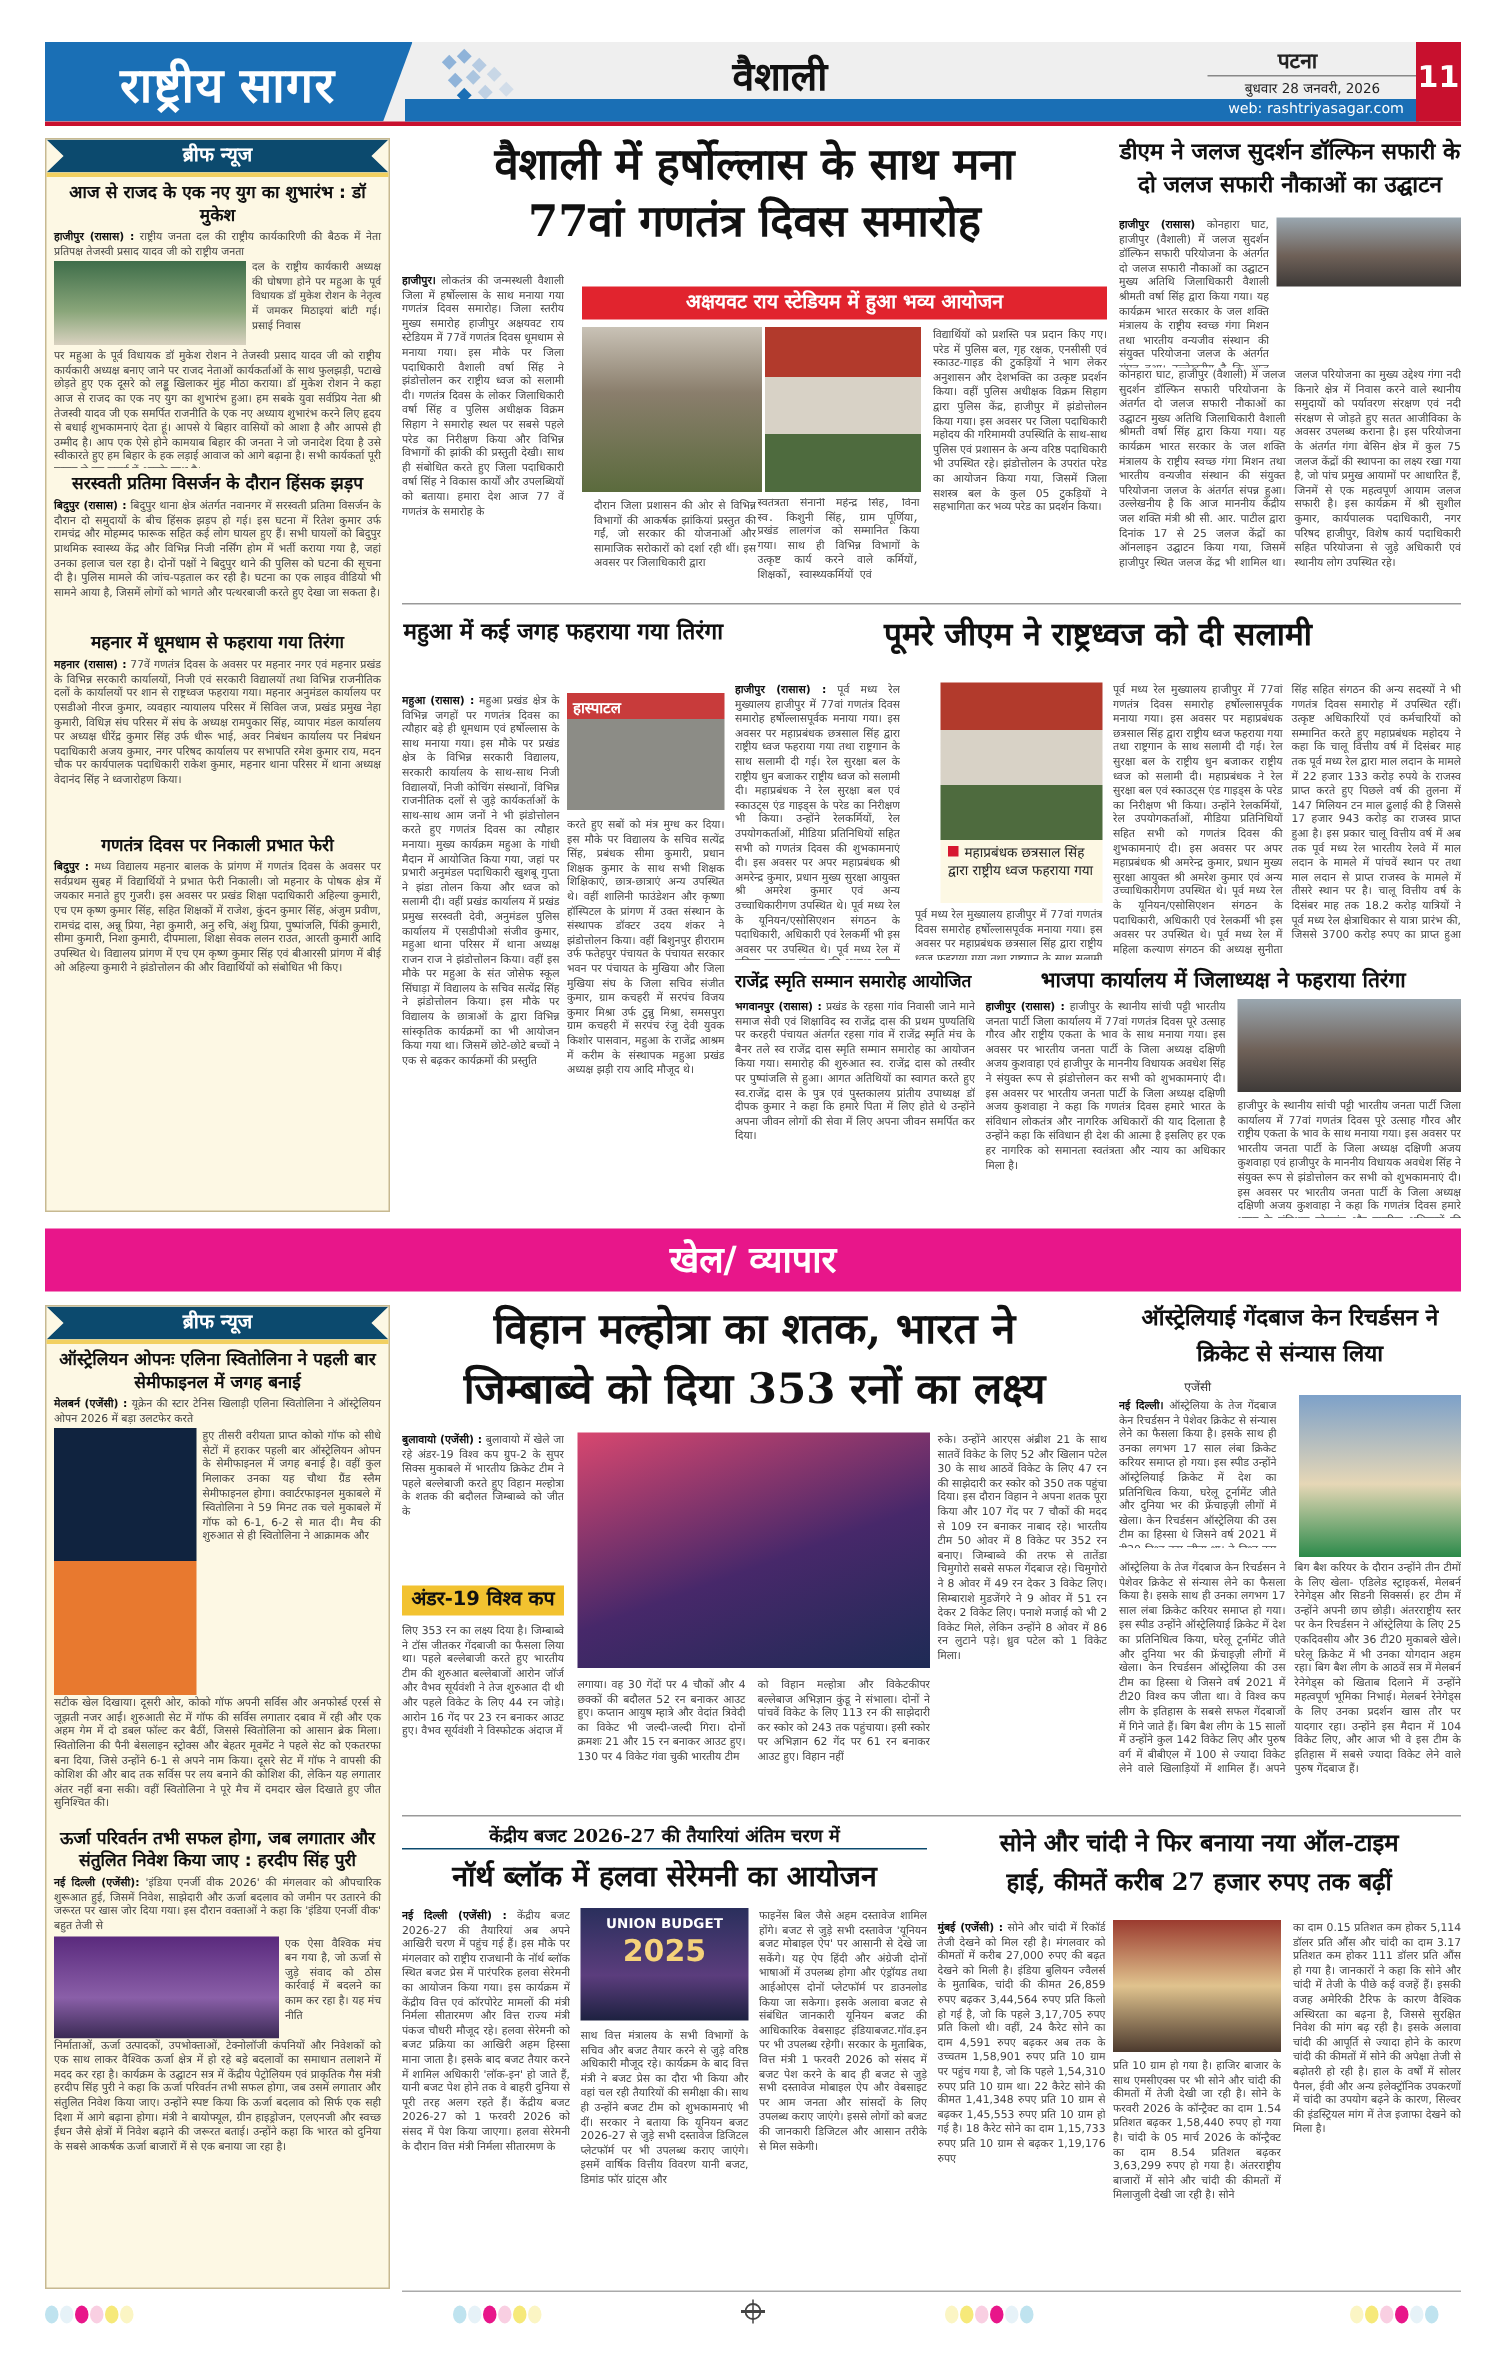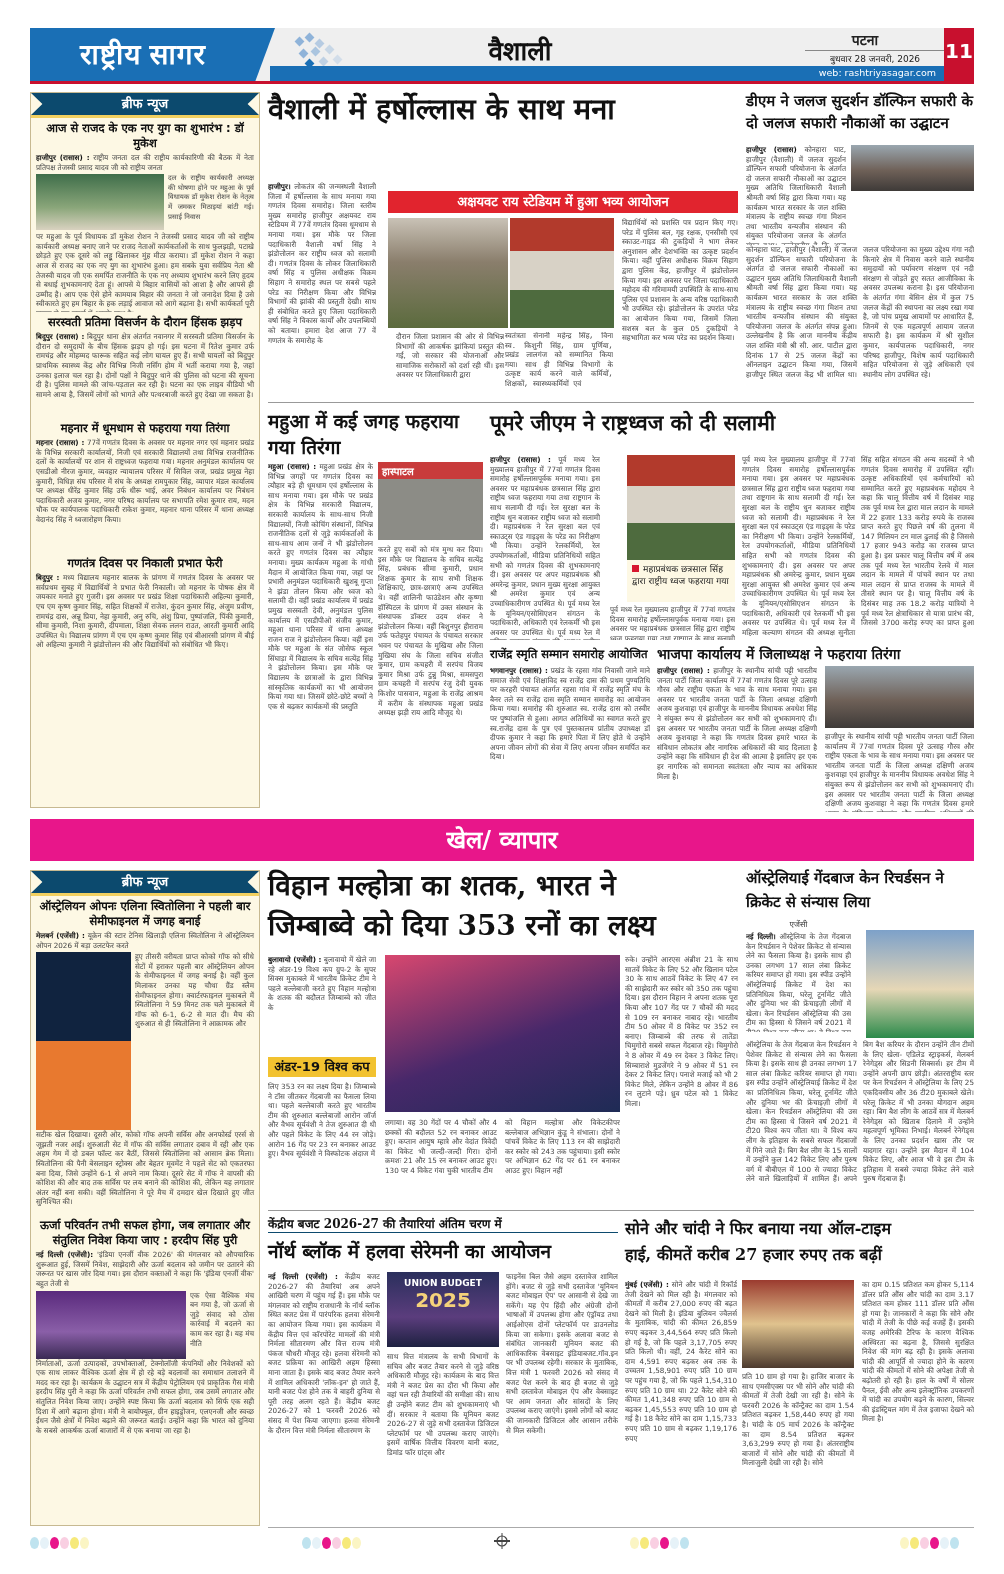--- a/index.html
+++ b/index.html
@@ -2,21 +2,21 @@
 <html><head>
 <meta charset="utf-8">
 <style>
   * { box-sizing: border-box; margin: 0; padding: 0; }
   html, body { width: 1004px; height: 1574px; background: #ffffff; overflow: hidden; }
   body { font-family: "DejaVu Sans", "Liberation Sans", sans-serif; color: #222; position: relative; }
   .abs { position: absolute; }
   
   .masthead { left: 30px; top: 28px; width: 944px; height: 56px; background: #efefef; border-bottom: 3px solid #c8102e; }
   .brand { left: 0; top: 0; width: 245px; height: 53px; background: #1a6fb5; clip-path: polygon(0 0, 100% 0, 92% 100%, 0 100%); }
-  .brand-text { position: absolute; left: 50px; top: 6px; font-family: Liberation Serif, serif; font-weight: bold; font-size: 28px; color: #fff; letter-spacing: 1px; text-align: right; }
+  .brand-text { position: absolute; left: 50px; top: 6px; font-family: Liberation Sans, sans-serif; font-weight: bold; font-size: 32px; color: #fff; letter-spacing: 1px; text-align: right; }
   .dots { left: 262px; top: 4px; width: 70px; height: 40px; }
   .dots span { position: absolute; width: 7px; height: 7px; background: #8fb3d9; transform: rotate(45deg); }
   .section-title { left: 420px; top: 4px; width: 140px; font-family: "DejaVu Serif", serif; font-weight: bold; font-size: 26px; color: #111; text-align: center; }
   .city { left: 755px; top: 2px; width: 160px; text-align: center; font-weight: bold; font-size: 14px; color: #222; }
   .city-line { left: 775px; top: 22px; width: 140px; height: 1px; background: #888; }
   .date { left: 765px; top: 24px; width: 160px; text-align: center; font-size: 9px; color: #222; }
   .web-bar { left: 240px; top: 38px; width: 676px; height: 15px; background: #1a6fb5; }
   .web { right: 10px; top: 1px; position: absolute; font-size: 9.5px; color: #fff; }
   .page-no { left: 914px; top: 0; width: 30px; height: 53px; background: #c8102e; color: #fff; font-weight: bold; font-size: 20px; text-align: center; line-height: 46px; }
   
@@ -31,21 +31,21 @@
   .photo.crowd { background: linear-gradient(180deg,#9aa7b0,#6f6158 55%,#3e3a38); }
   .photo.parade { background: linear-gradient(180deg,#c9c2b6,#8a7e6c 40%,#5b6b3d); }
   .photo.flag { background: linear-gradient(180deg,#b23a2c 0 30%,#d8d2c6 30% 65%,#4e6b3e 65%); }
   .photo.hosp { background: linear-gradient(180deg,#c83b3b 0 22%,#8c8c86 22%); }
   .photo.cricket { background: linear-gradient(160deg,#d8476f,#47286a 55%,#1e2b55); }
   .photo.tennis { background: linear-gradient(180deg,#10233f 0 50%,#e8792f 50%); }
   .photo.bowler { background: linear-gradient(180deg,#7da1c9,#e6d7b6 55%,#2b8a4a); }
   .photo.budget { background: linear-gradient(180deg,#2a2f5c,#5b3d7d 60%,#1d2140); }
   .photo.gold { background: linear-gradient(180deg,#9b3b2f,#e0c38e 50%,#4c3a2e); }
   .photo.iew { background: linear-gradient(180deg,#5a2a7d,#8a5fa8 60%,#3a2a54); }
-  .headline { font-family: "DejaVu Serif", serif; font-weight: bold; color: #111; text-align: left; }
+  .headline { font-family: "DejaVu Serif", serif; font-weight: bold; color: #111; text-align: center; }
   .red-bar { background: #e1242e; color: #fff; font-weight: bold; text-align: center; }
   .col-text { font-size: 7.2px; line-height: 9.6px; color: #444; text-align: justify; }
   .col-text b { color: #111; }
   .pink-band { left: 30px; top: 819px; width: 944px; height: 42px; background: #e8168a; color: #fff; font-weight: bold; font-size: 24px; text-align: center; line-height: 42px; font-family: "DejaVu Serif", serif; }
   .rule { background: #999; height: 1px; }
   .caption-box { background: #fdf8e4; font-size: 9px; color: #222; line-height: 12px; padding: 3px 5px; }
   .caption-box .sq { display: inline-block; width: 7px; height: 7px; background: #d7172f; margin-right: 4px; }
   .tag-yellow { background: #f2c230; color: #111; font-weight: bold; font-size: 13px; text-align: center; line-height: 20px; }
   .regbar { height: 14px; }
   .regbar span { display: inline-block; width: 9px; height: 12px; border-radius: 50%; margin-right: 1px; }
@@ -104,37 +104,38 @@
   </div>
 
   <div>
     <div class="h-small">गणतंत्र दिवस पर निकाली प्रभात फेरी</div>
     <div class="body" style="height:105px;overflow:hidden;"><b>बिदुपुर :</b> <span>मध्य विद्यालय महनार बालक के प्रांगण में गणतंत्र दिवस के अवसर पर सर्वप्रथम सुबह में विद्यार्थियों ने प्रभात फेरी निकाली। जो महनार के पोषक क्षेत्र में जयकार मनाते हुए गुजरी। इस अवसर पर प्रखंड शिक्षा पदाधिकारी अहिल्या कुमारी, एच एम कृष्ण कुमार सिंह, सहित शिक्षकों में राजेश, कुंदन कुमार सिंह, अंजुम प्रवीण, रामचंद्र दास, अन्नू प्रिया, नेहा कुमारी, अनु रुचि, अंशु प्रिया, पुष्पांजलि, पिंकी कुमारी, सीमा कुमारी, निशा कुमारी, दीपमाला, शिक्षा सेवक ललन राउत, आरती कुमारी आदि उपस्थित थे। विद्यालय प्रांगण में एच एम कृष्ण कुमार सिंह एवं बीआरसी प्रांगण में बीई ओ अहिल्या कुमारी ने झंडोत्तोलन की और विद्यार्थियों को संबोधित भी किए।</span></div>
   </div>
 </div>
 
 <div class="abs headline" style="left:268px;top:90px;width:470px;font-size:29px;line-height:38px;">
   <div>वैशाली में हर्षोल्लास के साथ मना</div>
+  <div>77वां गणतंत्र दिवस समारोह</div>
 </div>
 <div class="abs col-text" style="left:268px;top:182px;width:108px;height:215px;overflow:hidden;"><b>हाजीपुर।</b> <span>लोकतंत्र की जन्मस्थली वैशाली जिला में हर्षोल्लास के साथ मनाया गया गणतंत्र दिवस समारोह। जिला स्तरीय मुख्य समारोह हाजीपुर अक्षयवट राय स्टेडियम में 77वें गणतंत्र दिवस धूमधाम से मनाया गया। इस मौके पर जिला पदाधिकारी वैशाली वर्षा सिंह ने झंडोत्तोलन कर राष्ट्रीय ध्वज को सलामी दी। गणतंत्र दिवस के लोकर जिलाधिकारी वर्षा सिंह व पुलिस अधीक्षक विक्रम सिहाग ने समारोह स्थल पर सबसे पहले परेड का निरीक्षण किया और विभिन्न विभागों की झांकी की प्रस्तुती देखी। साथ ही संबोधित करते हुए जिला पदाधिकारी वर्षा सिंह ने विकास कार्यों और उपलब्धियों को बताया। हमारा देश आज 77 वें गणतंत्र के समारोह के</span></div>
 <div class="abs red-bar" style="left:388px;top:191px;width:350px;height:22px;font-size:13px;line-height:22px;">अक्षयवट राय स्टेडियम में हुआ भव्य आयोजन</div>
 <div class="abs photo parade" style="left:388px;top:218px;width:120px;height:110px;"></div>
 <div class="abs photo flag" style="left:510px;top:218px;width:104px;height:110px;"></div>
 <div class="abs col-text" style="left:396px;top:332px;width:108px;height:65px;overflow:hidden;">दौरान जिला प्रशासन की ओर से विभिन्न विभागों की आकर्षक झांकियां प्रस्तुत की गईं, जो सरकार की योजनाओं और सामाजिक सरोकारों को दर्शा रही थीं। इस अवसर पर जिलाधिकारी द्वारा</div>
 <div class="abs col-text" style="left:505px;top:332px;width:108px;height:65px;overflow:hidden;font-family:Liberation Mono, monospace;">स्वतंत्रता सेनानी महेन्द्र सिंह, विना स्व. किशुनी सिंह, ग्राम पूर्णिया, प्रखंड लालगंज को सम्मानित किया गया। साथ ही विभिन्न विभागों के उत्कृष्ट कार्य करने वाले कर्मियों, शिक्षकों, स्वास्थ्यकर्मियों एवं</div>
 <div class="abs col-text" style="left:622px;top:218px;width:116px;height:180px;overflow:hidden;">विद्यार्थियों को प्रशस्ति पत्र प्रदान किए गए। परेड में पुलिस बल, गृह रक्षक, एनसीसी एवं स्काउट-गाइड की टुकड़ियों ने भाग लेकर अनुशासन और देशभक्ति का उत्कृष्ट प्रदर्शन किया। वहीं पुलिस अधीक्षक विक्रम सिहाग द्वारा पुलिस केंद्र, हाजीपुर में झंडोत्तोलन किया गया। इस अवसर पर जिला पदाधिकारी महोदय की गरिमामयी उपस्थिति के साथ-साथ पुलिस एवं प्रशासन के अन्य वरिष्ठ पदाधिकारी भी उपस्थित रहे। झंडोत्तोलन के उपरांत परेड का आयोजन किया गया, जिसमें जिला सशस्त्र बल के कुल 05 टुकड़ियों ने सहभागिता कर भव्य परेड का प्रदर्शन किया।</div>
 
 <div class="abs headline" style="left:746px;top:90px;width:228px;font-size:15px;line-height:22px;">डीएम ने जलज सुदर्शन डॉल्फिन सफारी के दो जलज सफारी नौकाओं का उद्घाटन</div>
 <div class="abs col-text" style="left:746px;top:145px;width:100px;height:100px;overflow:hidden;"><b>हाजीपुर (रासास)</b> <span>कोनहारा घाट, हाजीपुर (वैशाली) में जलज सुदर्शन डॉल्फिन सफारी परियोजना के अंतर्गत दो जलज सफारी नौकाओं का उद्घाटन मुख्य अतिथि जिलाधिकारी वैशाली श्रीमती वर्षा सिंह द्वारा किया गया। यह कार्यक्रम भारत सरकार के जल शक्ति मंत्रालय के राष्ट्रीय स्वच्छ गंगा मिशन तथा भारतीय वन्यजीव संस्थान की संयुक्त परियोजना जलज के अंतर्गत संपन्न हुआ। उल्लेखनीय है कि आज माननीय केंद्रीय जल शक्ति मंत्री श्री सी. आर. पाटील द्वारा दिनांक 17 से 25 जलज केंद्रों का ऑनलाइन उद्घाटन किया गया, जिसमें हाजीपुर स्थित जलज केंद्र भी शामिल था। जलज परियोजना का मुख्य उद्देश्य गंगा नदी किनारे क्षेत्र में निवास करने वाले स्थानीय समुदायों को पर्यावरण संरक्षण एवं नदी संरक्षण से जोड़ते हुए सतत आजीविका के अवसर उपलब्ध कराना है। इस परियोजना के अंतर्गत गंगा बेसिन क्षेत्र में कुल 75 जलज केंद्रों की स्थापना का लक्ष्य रखा गया है, जो पांच प्रमुख आयामों पर आधारित हैं, जिनमें से एक महत्वपूर्ण आयाम जलज सफारी है। इस कार्यक्रम में श्री सुशील कुमार, कार्यपालक पदाधिकारी, नगर परिषद हाजीपुर, विशेष कार्य पदाधिकारी सहित परियोजना से जुड़े अधिकारी एवं स्थानीय लोग उपस्थित रहे।</span></div>
 <div class="abs photo crowd" style="left:851px;top:145px;width:123px;height:46px;"></div>
 <div class="abs col-text" style="left:746px;top:245px;width:228px;height:150px;overflow:hidden;column-count:2;column-gap:6px;">कोनहारा घाट, हाजीपुर (वैशाली) में जलज सुदर्शन डॉल्फिन सफारी परियोजना के अंतर्गत दो जलज सफारी नौकाओं का उद्घाटन मुख्य अतिथि जिलाधिकारी वैशाली श्रीमती वर्षा सिंह द्वारा किया गया। यह कार्यक्रम भारत सरकार के जल शक्ति मंत्रालय के राष्ट्रीय स्वच्छ गंगा मिशन तथा भारतीय वन्यजीव संस्थान की संयुक्त परियोजना जलज के अंतर्गत संपन्न हुआ। उल्लेखनीय है कि आज माननीय केंद्रीय जल शक्ति मंत्री श्री सी. आर. पाटील द्वारा दिनांक 17 से 25 जलज केंद्रों का ऑनलाइन उद्घाटन किया गया, जिसमें हाजीपुर स्थित जलज केंद्र भी शामिल था। जलज परियोजना का मुख्य उद्देश्य गंगा नदी किनारे क्षेत्र में निवास करने वाले स्थानीय समुदायों को पर्यावरण संरक्षण एवं नदी संरक्षण से जोड़ते हुए सतत आजीविका के अवसर उपलब्ध कराना है। इस परियोजना के अंतर्गत गंगा बेसिन क्षेत्र में कुल 75 जलज केंद्रों की स्थापना का लक्ष्य रखा गया है, जो पांच प्रमुख आयामों पर आधारित हैं, जिनमें से एक महत्वपूर्ण आयाम जलज सफारी है। इस कार्यक्रम में श्री सुशील कुमार, कार्यपालक पदाधिकारी, नगर परिषद हाजीपुर, विशेष कार्य पदाधिकारी सहित परियोजना से जुड़े अधिकारी एवं स्थानीय लोग उपस्थित रहे।</div>
 
 <div class="abs rule" style="left:268px;top:402px;width:706px;"></div>
 
-<div class="abs headline" style="left:268px;top:408px;width:215px;font-size:19px;line-height:26px;">महुआ में कई जगह फहराया गया तिरंगा</div>
+<div class="abs headline" style="left:268px;top:408px;width:215px;font-size:15px;line-height:26px;">महुआ में कई जगह फहराया गया तिरंगा</div>
 <div class="abs col-text" style="left:268px;top:462px;width:105px;height:350px;overflow:hidden;"><b>महुआ (रासास) :</b> <span>महुआ प्रखंड क्षेत्र के विभिन्न जगहों पर गणतंत्र दिवस का त्यौहार बड़े ही धूमधाम एवं हर्षोल्लास के साथ मनाया गया। इस मौके पर प्रखंड क्षेत्र के विभिन्न सरकारी विद्यालय, सरकारी कार्यालय के साथ-साथ निजी विद्यालयों, निजी कोचिंग संस्थानों, विभिन्न राजनीतिक दलों से जुड़े कार्यकर्ताओं के साथ-साथ आम जनों ने भी झंडोत्तोलन करते हुए गणतंत्र दिवस का त्यौहार मनाया। मुख्य कार्यक्रम महुआ के गांधी मैदान में आयोजित किया गया, जहां पर प्रभारी अनुमंडल पदाधिकारी खुशबू गुप्ता ने झंडा तोलन किया और ध्वज को सलामी दी। वहीं प्रखंड कार्यालय में प्रखंड प्रमुख सरस्वती देवी, अनुमंडल पुलिस कार्यालय में एसडीपीओ संजीव कुमार, महुआ थाना परिसर में थाना अध्यक्ष राजन राज ने झंडोत्तोलन किया। वहीं इस मौके पर महुआ के संत जोसेफ स्कूल सिंघाड़ा में विद्यालय के सचिव सत्येंद्र सिंह ने झंडोत्तोलन किया। इस मौके पर विद्यालय के छात्राओं के द्वारा विभिन्न सांस्कृतिक कार्यक्रमों का भी आयोजन किया गया था। जिसमें छोटे-छोटे बच्चों ने एक से बढ़कर कार्यक्रमों की प्रस्तुति</span></div>
 <div class="abs photo hosp" style="left:378px;top:462px;width:105px;height:78px;">
   <span style="position:absolute;left:4px;top:2px;color:#fff;font-weight:bold;font-size:10px;">हास्पाटल</span>
 </div>
 <div class="abs col-text" style="left:378px;top:545px;width:105px;height:267px;overflow:hidden;">करते हुए सबों को मंत्र मुग्ध कर दिया। इस मौके पर विद्यालय के सचिव सत्येंद्र सिंह, प्रबंधक सीमा कुमारी, प्रधान शिक्षक कुमार के साथ सभी शिक्षक शिक्षिकाएं, छात्र-छात्राएं अन्य उपस्थित थे। वहीं शालिनी फाउंडेशन और कृष्णा हॉस्पिटल के प्रांगण में उक्त संस्थान के संस्थापक डॉक्टर उदय शंकर ने झंडोत्तोलन किया। वहीं बिशुनपुर हीराराम उर्फ फतेहपुर पंचायत के पंचायत सरकार भवन पर पंचायत के मुखिया और जिला मुखिया संघ के जिला सचिव संजीत कुमार, ग्राम कचहरी में सरपंच विजय कुमार मिश्रा उर्फ टुन्नु मिश्रा, समसपुरा ग्राम कचहरी में सरपंच रंजु देवी युवक किशोर पासवान, महुआ के राजेंद्र आश्रम में करीम के संस्थापक महुआ प्रखंड अध्यक्ष झड़ी राय आदि मौजूद थे।</div>
 
 <div class="abs headline" style="left:490px;top:408px;width:484px;font-size:21px;line-height:30px;">पूमरे जीएम ने राष्ट्रध्वज को दी सलामी</div>
 <div class="abs col-text" style="left:490px;top:455px;width:110px;height:185px;overflow:hidden;"><b>हाजीपुर (रासास) :</b> <span>पूर्व मध्य रेल मुख्यालय हाजीपुर में 77वां गणतंत्र दिवस समारोह हर्षोल्लासपूर्वक मनाया गया। इस अवसर पर महाप्रबंधक छत्रसाल सिंह द्वारा राष्ट्रीय ध्वज फहराया गया तथा राष्ट्रगान के साथ सलामी दी गई। रेल सुरक्षा बल के राष्ट्रीय धुन बजाकर राष्ट्रीय ध्वज को सलामी दी। महाप्रबंधक ने रेल सुरक्षा बल एवं स्काउट्स एंड गाइड्स के परेड का निरीक्षण भी किया। उन्होंने रेलकर्मियों, रेल उपयोगकर्ताओं, मीडिया प्रतिनिधियों सहित सभी को गणतंत्र दिवस की शुभकामनाएं दी। इस अवसर पर अपर महाप्रबंधक श्री अमरेन्द्र कुमार, प्रधान मुख्य सुरक्षा आयुक्त श्री अमरेश कुमार एवं अन्य उच्चाधिकारीगण उपस्थित थे। पूर्व मध्य रेल के यूनियन/एसोसिएशन संगठन के पदाधिकारी, अधिकारी एवं रेलकर्मी भी इस अवसर पर उपस्थित थे। पूर्व मध्य रेल में महिला कल्याण संगठन की अध्यक्ष सुनीता सिंह सहित संगठन की अन्य सदस्यों ने भी गणतंत्र दिवस समारोह में उपस्थित रहीं। उत्कृष्ट अधिकारियों एवं कर्मचारियों को सम्मानित करते हुए महाप्रबंधक महोदय ने कहा कि चालू वित्तीय वर्ष में दिसंबर माह तक पूर्व मध्य रेल द्वारा माल लदान के मामले में 22 हजार 133 करोड़ रुपये के राजस्व प्राप्त करते हुए पिछले वर्ष की तुलना में 147 मिलियन टन माल ढुलाई की है जिससे 17 हजार 943 करोड़ का राजस्व प्राप्त हुआ है। इस प्रकार चालू वित्तीय वर्ष में अब तक पूर्व मध्य रेल भारतीय रेलवे में माल लदान के मामले में पांचवें स्थान पर तथा माल लदान से प्राप्त राजस्व के मामले में तीसरे स्थान पर है। चालू वित्तीय वर्ष के दिसंबर माह तक 18.2 करोड़ यात्रियों ने पूर्व मध्य रेल क्षेत्राधिकार से यात्रा प्रारंभ की, जिससे 3700 करोड़ रुपए का प्राप्त हुआ है। महाप्रबंधक ने विकास और योजनाओं के सम्बंध में विस्तार से जानकारी दिया।</span></div>
 <div class="abs photo flag" style="left:627px;top:455px;width:108px;height:105px;"></div>
 <div class="abs caption-box" style="left:627px;top:560px;width:108px;height:42px;"><span class="sq"></span><span>महाप्रबंधक छत्रसाल सिंह द्वारा राष्ट्रीय ध्वज फहराया गया</span></div>

